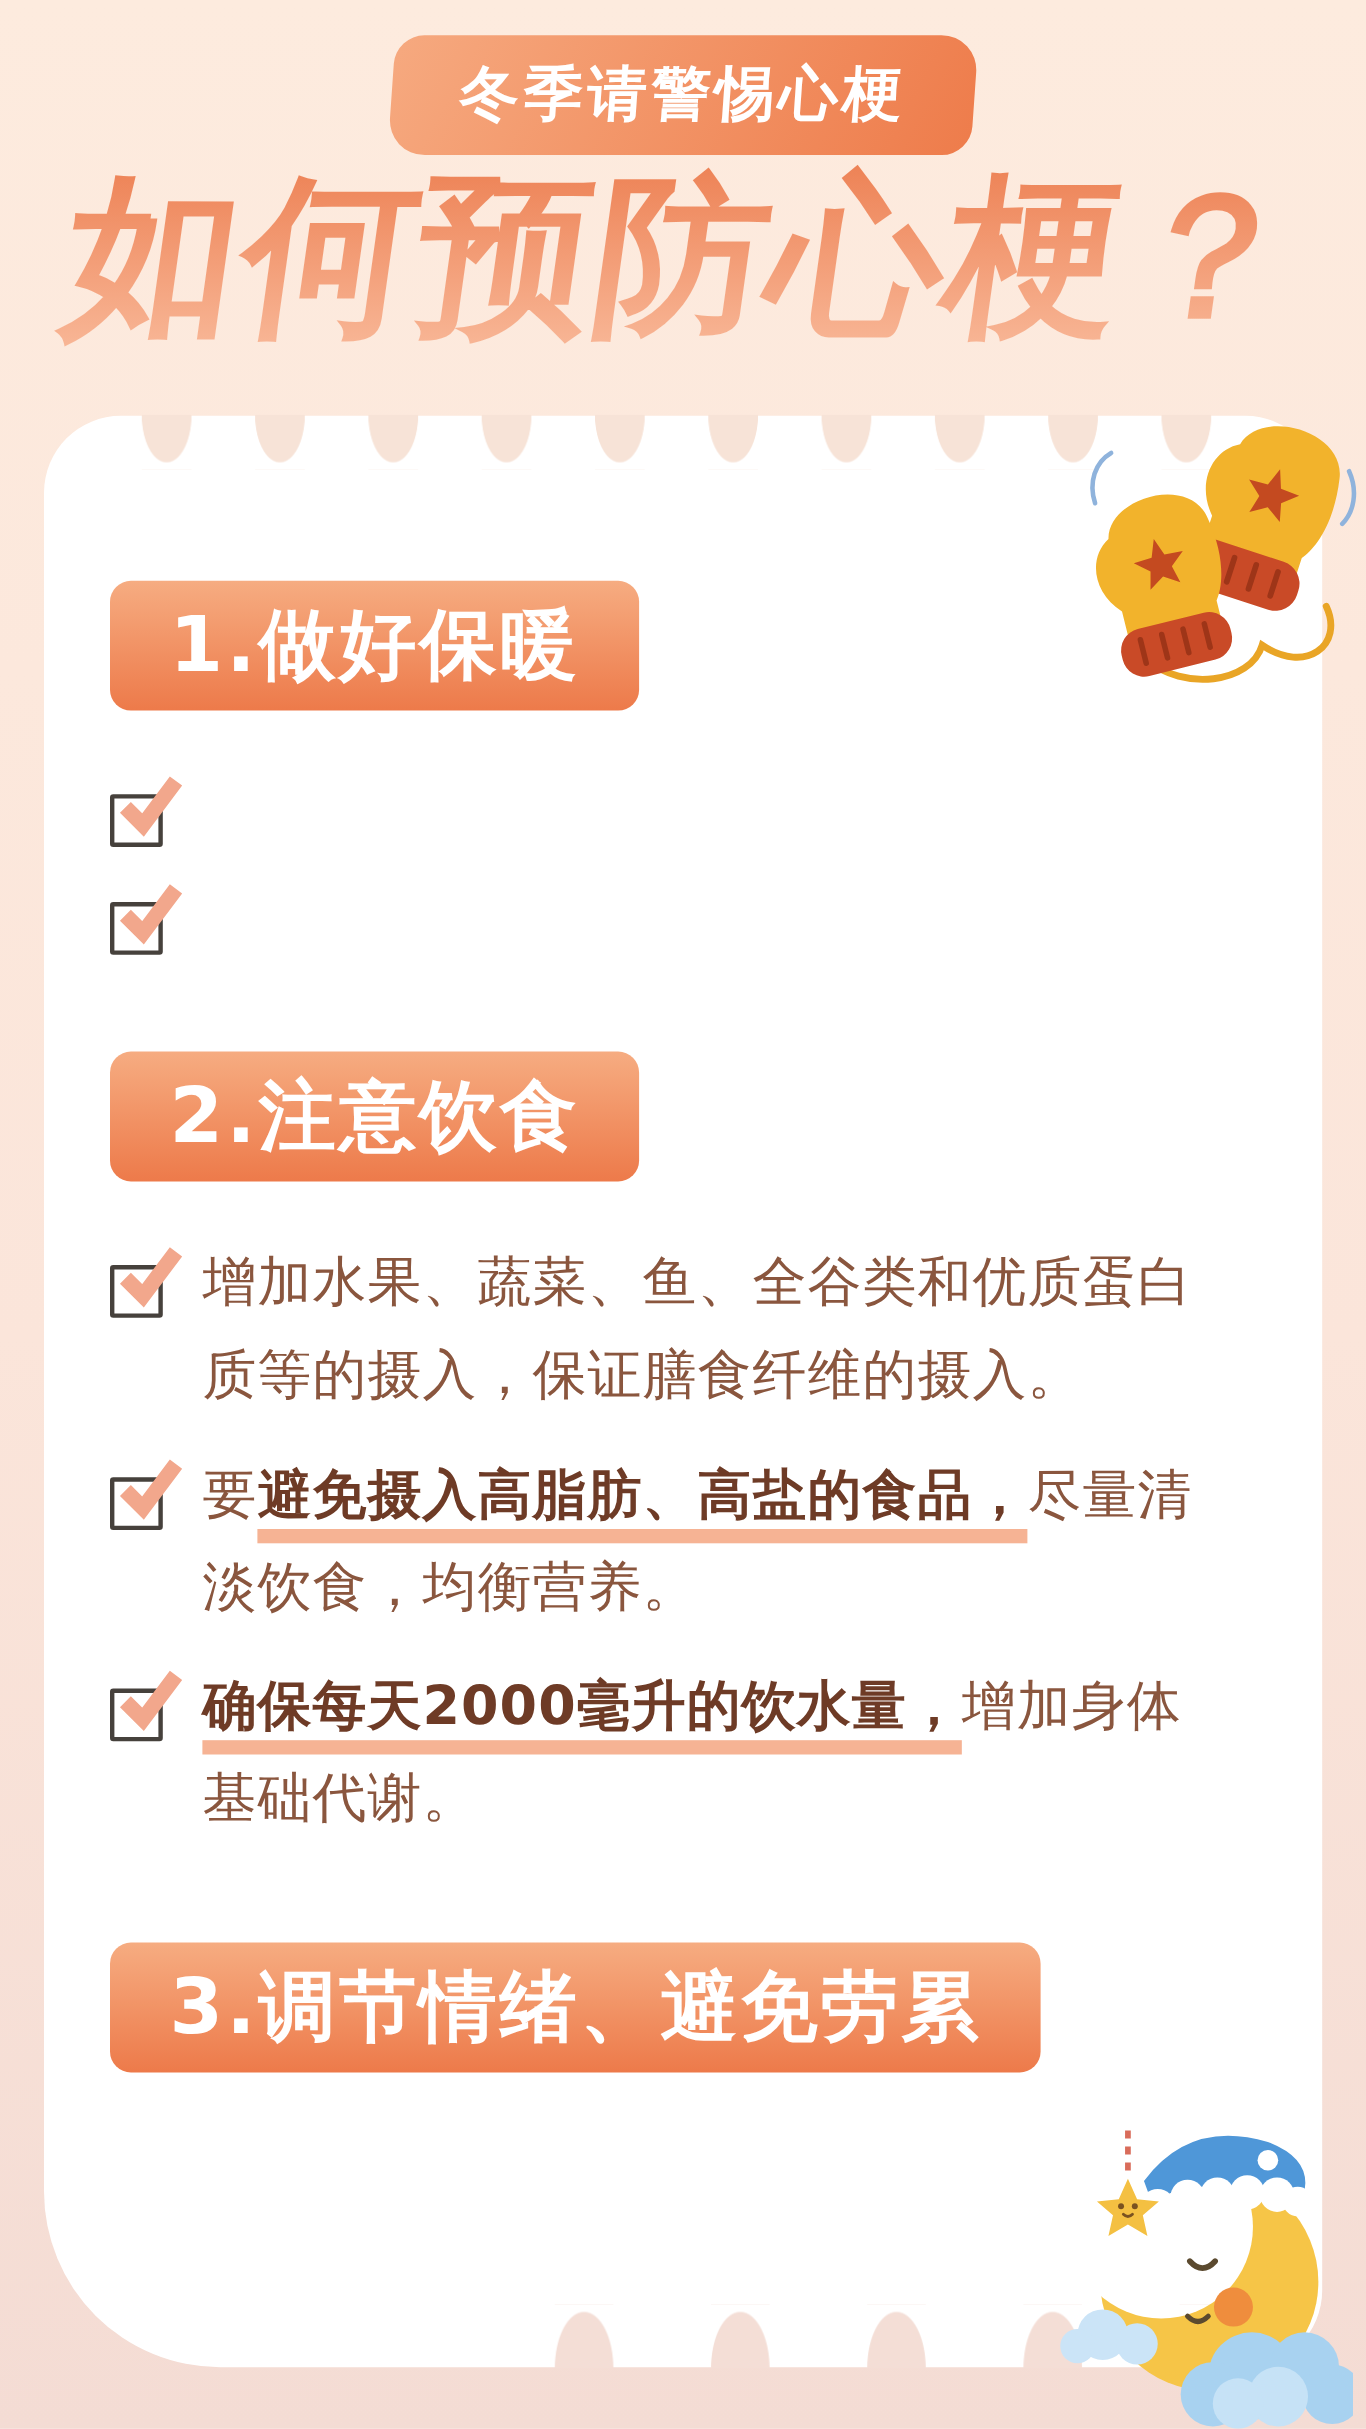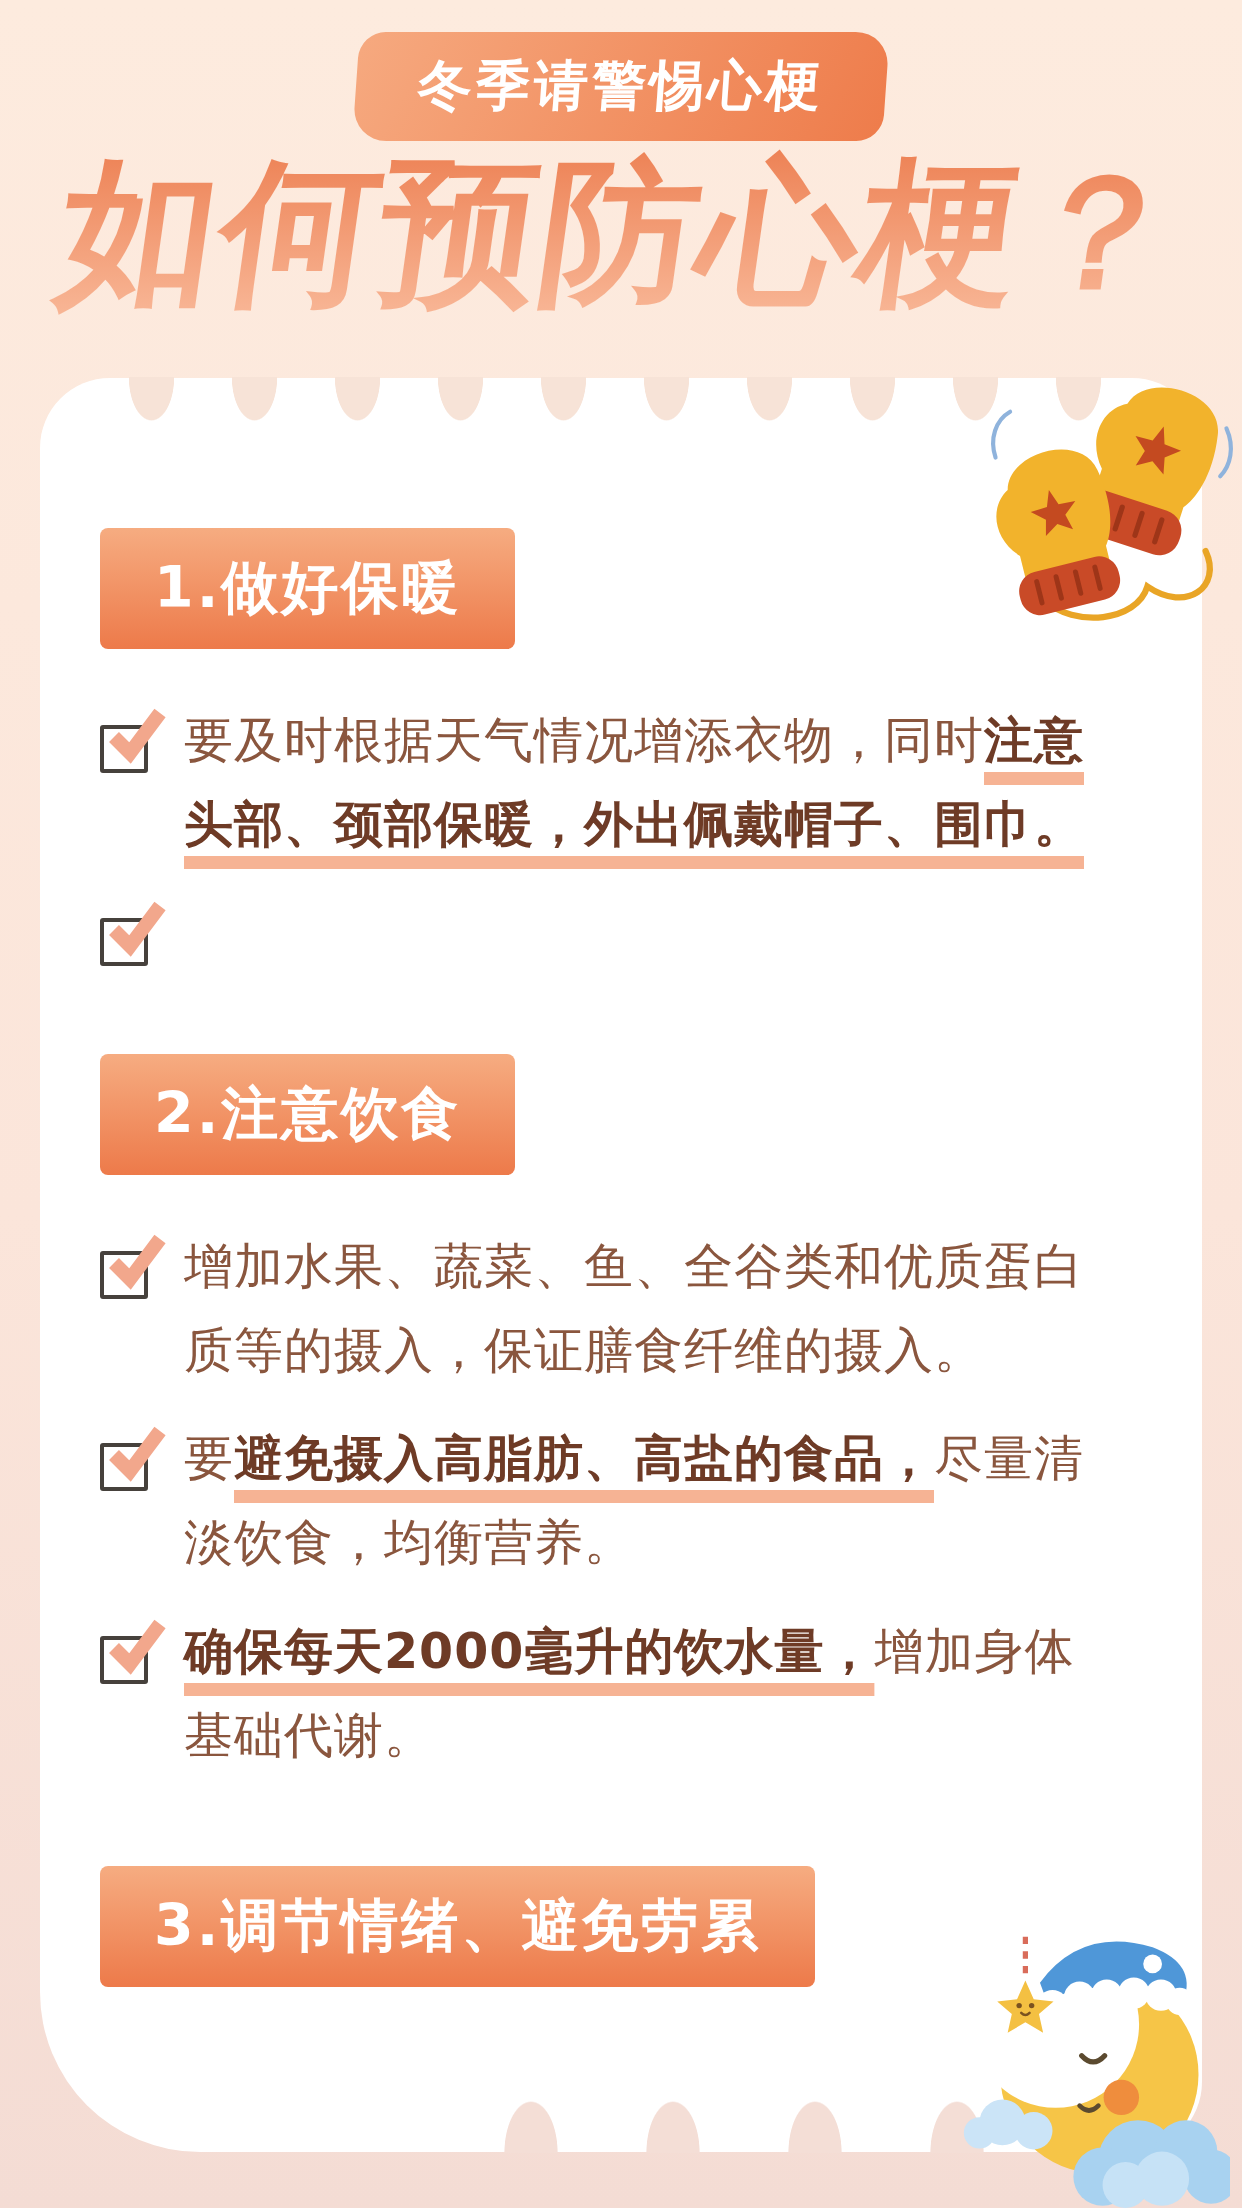--- a/index.html
+++ b/index.html
@@ -40,22 +40,22 @@
     position:absolute; bottom:-1px; left:420px; right:70px; height:58px;
     background-image:radial-gradient(ellipse 27px 52px at 50% 100%, #F4DED6 97%, transparent 100%);
     background-size:142px 58px; background-repeat:repeat-x; background-position:0 bottom;
     pointer-events:none;
   }
   .mittens { position:absolute; top:-12px; right:-42px; width:266px; height:260px; }
   .moon    { position:absolute; bottom:-58px; right:-28px; width:282px; height:292px; }
   .section-heading {
     display:inline-block;
     background:linear-gradient(180deg,#F6AC81 0%,#ED7A4A 100%);
-    color:#fff; font-size:57px; font-weight:bold; letter-spacing:3px;
-    padding:22px 54px; border-radius:8px;
+    color:#fff; font-size:70px; font-weight:bold; letter-spacing:3px;
+    padding:12px 54px; border-radius:19px;
     margin:64px 0 50px 0;
   }
   .section:first-child .section-heading { margin-top:0; }
   .item { display:flex; align-items:flex-start; margin-bottom:24px; }
   .check { position:relative; flex:0 0 56px; width:56px; height:56px; margin-top:18px; }
   .check .box {
     position:absolute; left:0; bottom:0; width:48px; height:48px;
     border:4px solid #46413C; border-radius:3px; background:#fff;
   }
   .check svg { position:absolute; left:6px; top:-10px; width:60px; height:60px; }
@@ -111,21 +111,20 @@
     </svg>
 
     <div id="sections">
         <div class="section"><div class="section-heading">1.做好保暖</div><div class="item">
             <span class="check">
               <span class="box"></span>
               <svg viewBox="0 0 60 60">
                 <path d="M8 30 L24 46 L54 6" stroke="#F2A78C" stroke-width="14" fill="none"></path>
               </svg>
             </span>
-            <p class="item-text"><span>要及时根据天气情况增添衣物，同时</span><span class="hl">注意头部、颈部保暖，外出佩戴帽子、围巾。</span></p>
           </div><div class="item">
             <span class="check">
               <span class="box"></span>
               <svg viewBox="0 0 60 60">
                 <path d="M8 30 L24 46 L54 6" stroke="#F2A78C" stroke-width="14" fill="none"></path>
               </svg>
             </span>
           </div></div>
         <div class="section"><div class="section-heading">2.注意饮食</div><div class="item">
             <span class="check">

